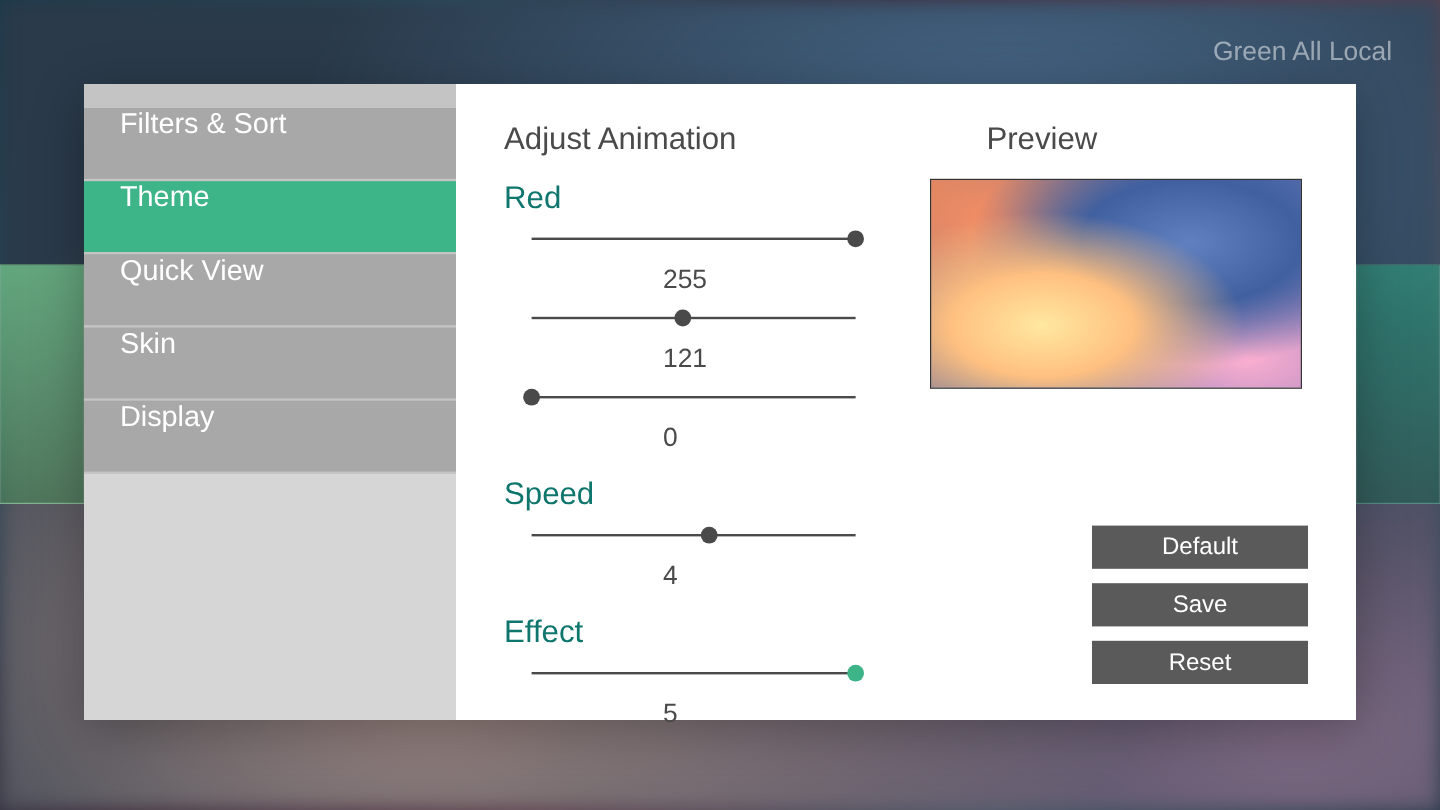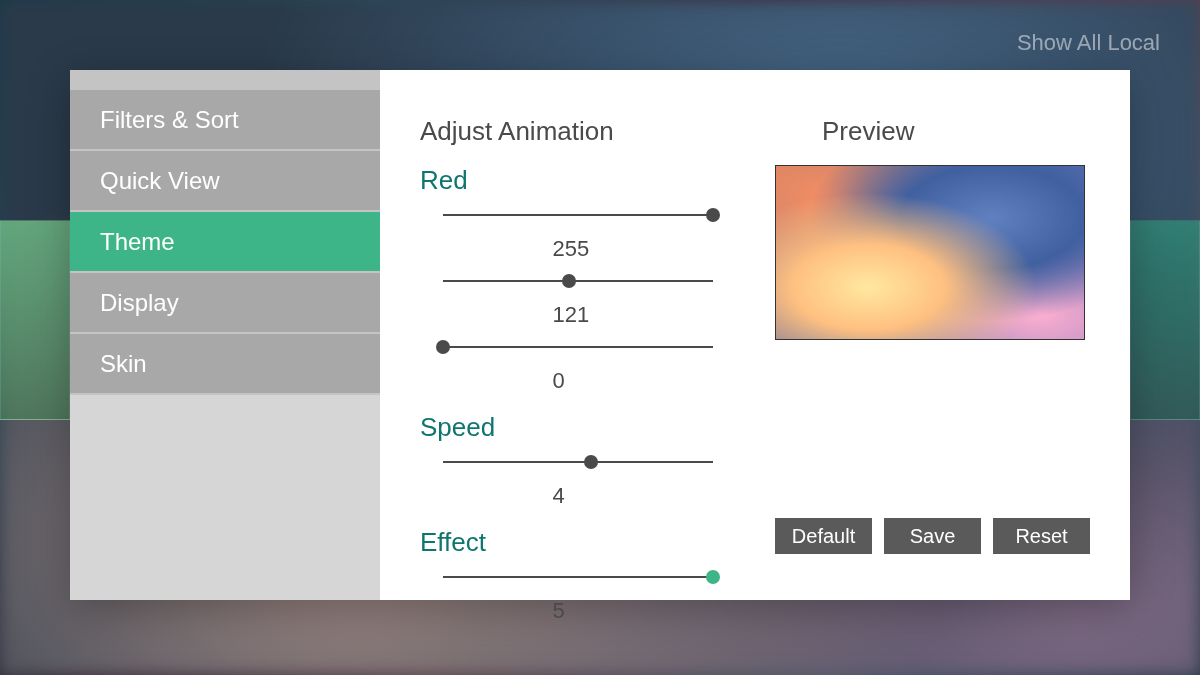--- a/index.html
+++ b/index.html
@@ -66,31 +66,30 @@
     height: 20px;
     background: #c4c4c4;
   }
   .sidebar-item {
     height: 61px;
     background: #a8a8a8;
     color: #fff;
     font-size: 24px;
     font-weight: 300;
     display: flex;
-    align-items: center;
     padding-left: 30px;
     cursor: pointer;
     border-bottom: 2px solid #c4c4c4;
   }
   .sidebar-item.active {
     background: #3eb489;
   }
   .main {
     flex: 1;
-    padding: 46px 40px;
+    padding: 30px 40px;
     display: flex;
     gap: 40px;
   }
   .controls {
     flex: 1;
   }
   .section-title {
     font-size: 26px;
     color: #4a4a4a;
     font-weight: 400;
@@ -154,21 +153,21 @@
     border: 1px solid #333;
     background: radial-gradient(ellipse at 30% 70%, #ffe8a0 0%, #ffc080 25%, transparent 55%),
                 radial-gradient(ellipse at 70% 30%, #6080c0 0%, #4060a0 30%, transparent 60%),
                 radial-gradient(ellipse at 20% 20%, #ff9060 0%, transparent 40%),
                 radial-gradient(ellipse at 85% 85%, #ffb0d0 0%, transparent 40%),
                 linear-gradient(135deg, #d08060 0%, #5070b0 50%, #a080c0 100%);
   }
   .button-stack {
     margin-top: auto;
     display: flex;
-    flex-direction: row;
+    flex-direction: column;
     gap: 12px;
     align-items: flex-end;
   }
   .btn {
     width: 180px;
     height: 36px;
     background: #5a5a5a;
     color: #fff;
     font-size: 20px;
     font-weight: 300;
@@ -184,39 +183,39 @@
 
 <div class="bg-blur"></div>
 <div class="bg-game-strip">
   <div class="game-cover" style="background:linear-gradient(#8aeea0,#4a8a5a)"></div>
   <div class="game-cover" style="background:linear-gradient(#e0d0b0,#6a5a4a)"></div>
   <div style="flex:1"></div>
   <div class="game-cover" style="background:linear-gradient(#a03030,#502020)"></div>
   <div class="game-cover" style="background:linear-gradient(#30a080,#206050)"></div>
 </div>
 
-<div class="top-link">Show All Local</div>
+<div class="top-link">Green All Local</div>
 
 <div class="dialog">
   <div class="sidebar">
     <div class="sidebar-header"></div>
     <div class="sidebar-item">
       <span>Filters &amp; Sort</span>
     </div>
-    <div class="sidebar-item">
-      <span>Quick View</span>
-    </div>
     <div class="sidebar-item active">
       <span>Theme</span>
     </div>
     <div class="sidebar-item">
+      <span>Quick View</span>
+    </div>
+    <div class="sidebar-item">
+      <span>Skin</span>
+    </div>
+    <div class="sidebar-item">
       <span>Display</span>
-    </div>
-    <div class="sidebar-item">
-      <span>Skin</span>
     </div>
   </div>
 
   <div class="main">
     <div class="controls">
       <div class="section-title">Adjust Animation</div>
 
       <div class="slider-group">
         <div class="slider-label">Red</div>
         <div class="slider-row">

